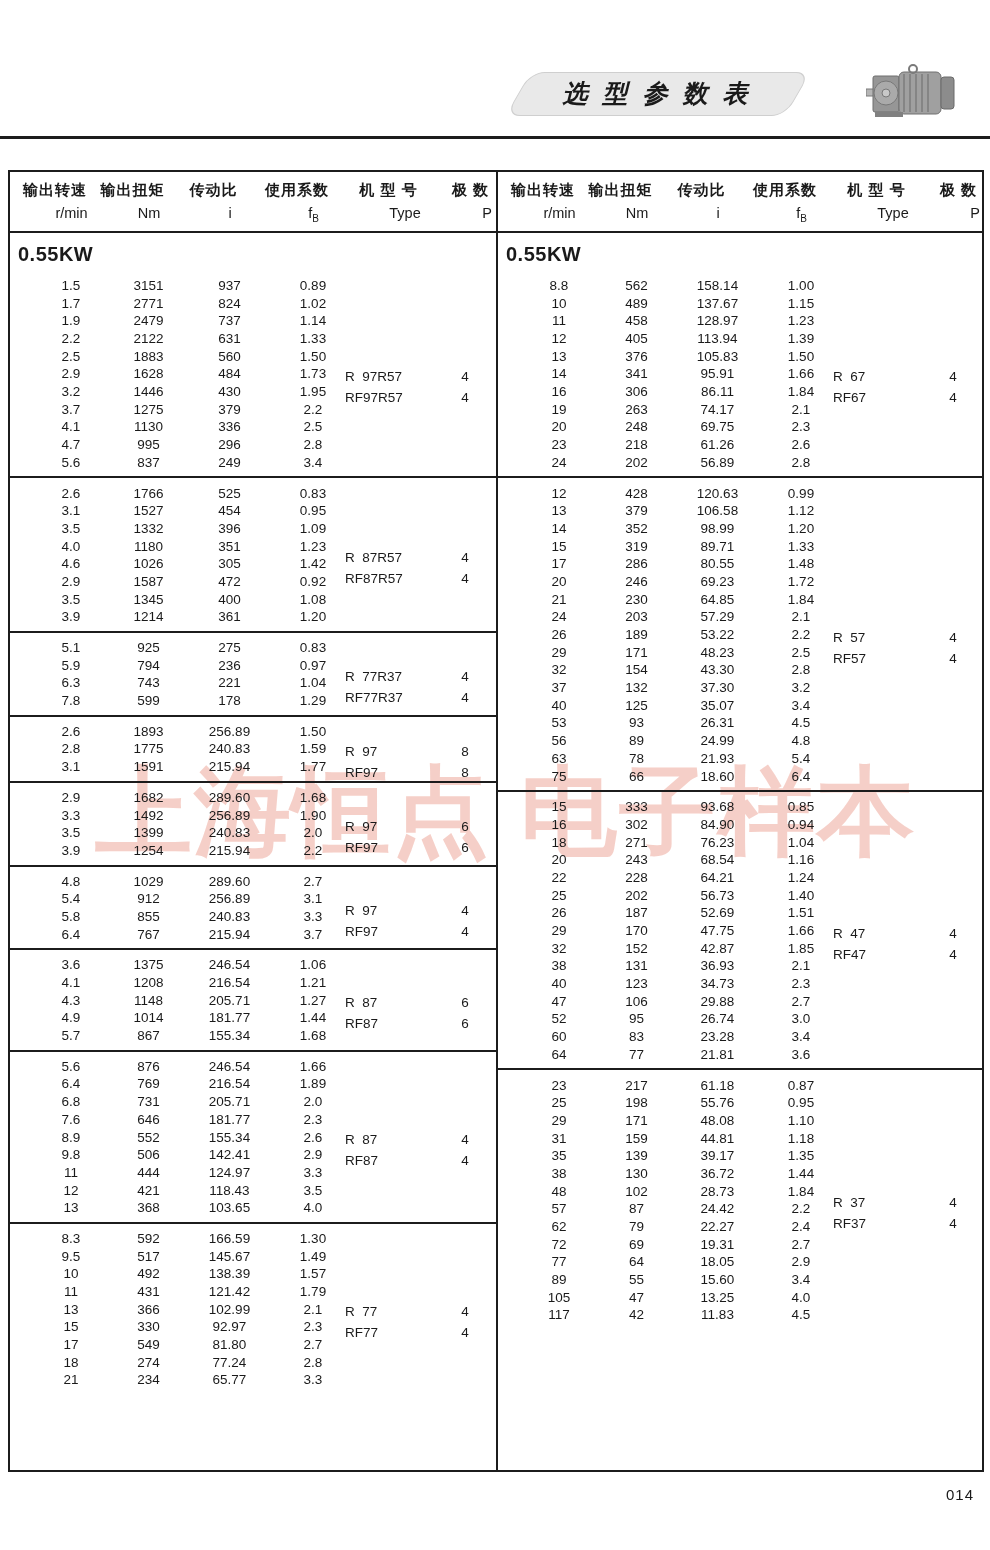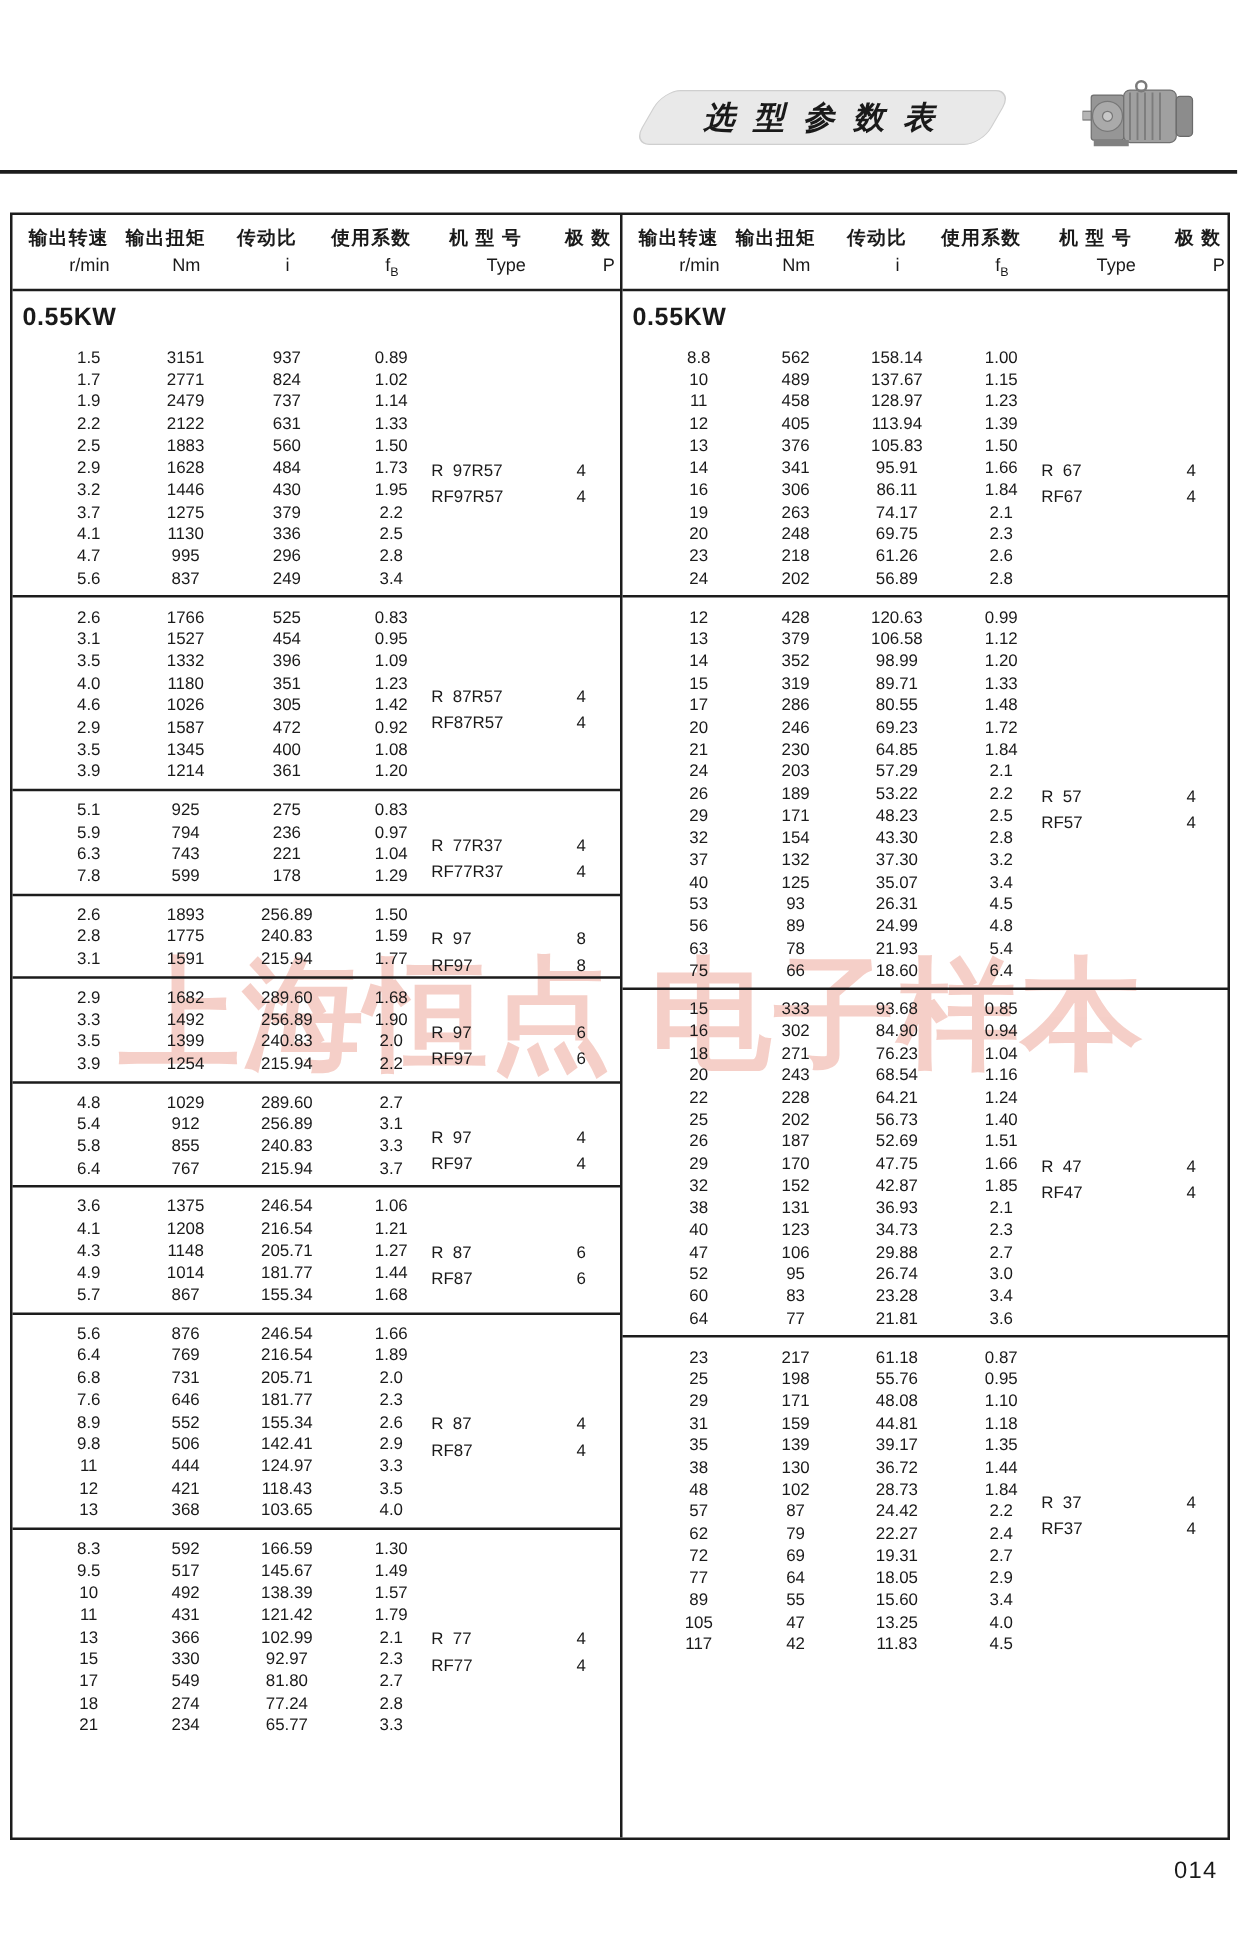--- a/index.html
+++ b/index.html
@@ -41,21 +41,21 @@
   .block.sep{border-top:2px solid #1c1c1c;}
   .row{display:grid;grid-template-columns:90px 65px 97px 70px;height:17.7px;align-items:center;}
   .cell{text-align:center;font-size:13.5px;line-height:1;}
 
   .typebox{position:absolute;left:335px;top:50%;transform:translateY(-50%);
            display:flex;flex-direction:column;gap:3px;margin-top:13px;}
   .typeline{display:flex;align-items:center;height:18px;}
   .typename{width:96px;font-size:13.5px;white-space:pre;text-align:left;}
   .typep{width:48px;text-align:center;font-size:13.5px;}
 
-  .page-number{position:absolute;right:16px;top:1486px;font-size:19px;letter-spacing:1px;}
+  .page-number{position:absolute;right:16px;top:1486px;font-size:15px;letter-spacing:1px;}
 </style>
 </head>
 <body>
 
 <div class="page">
 
   <div class="banner-wrap">
     <div class="banner-bg"></div>
     <div class="banner-text">选 型 参 数 表</div>
   </div>

